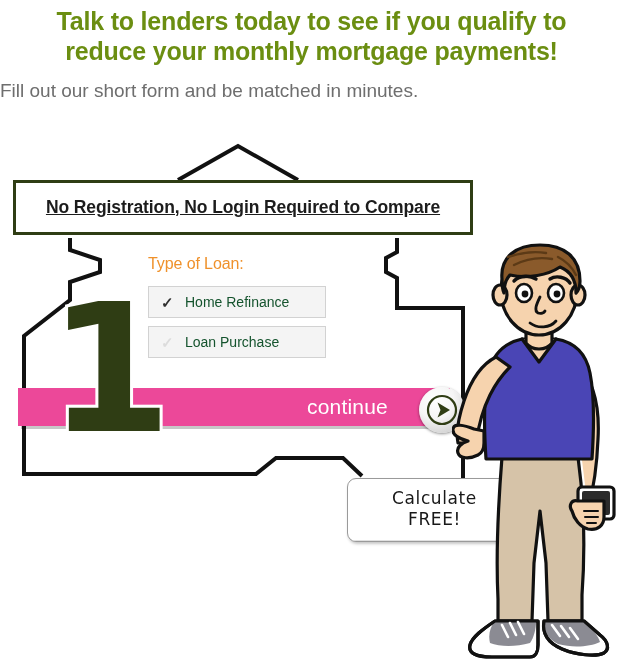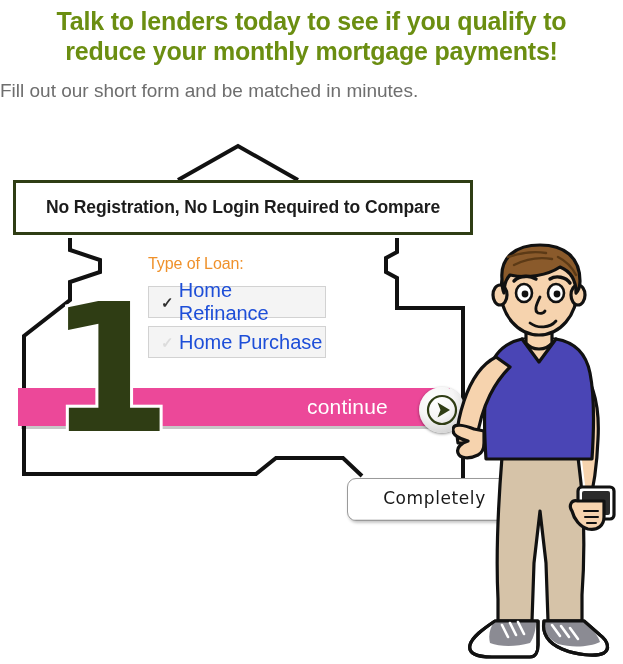--- a/index.html
+++ b/index.html
@@ -64,20 +64,21 @@
     background: #ffffff;
     display: flex;
     align-items: center;
     justify-content: center;
   }
   .claim-box-text {
     font-size: 17.5px;
     font-weight: bold;
     color: #1c1c1c;
     letter-spacing: -0.1px;
+    text-decoration: underline;
   }
 
   
   .continue-bar {
     position: absolute;
     left: 18px; top: 388px;
     width: 432px;
     height: 38px;
     background: #ec4899;
     box-shadow: 3px 3px 0 rgba(0,0,0,0.22);
@@ -146,22 +147,23 @@
   }
   .loan-check {
     width: 18px;
     font-size: 15px;
     line-height: 1;
     font-weight: bold;
   }
   .loan-check.on  { color: #303030; }
   .loan-check.off { color: #dcdcdc; }
   .loan-label {
-    font-size: 20px;
-    color: #1d4ed8;
+    font-size: 14px;
+    color: #14532d;
+    margin-left: 6px;
   }
 
   
   .callout {
     position: absolute;
     left: 347px; top: 478px;
     width: 175px;
     box-sizing: border-box;
     background: #ffffff;
     border: 1px solid #9a9a9a;
@@ -229,27 +231,28 @@
   <div class="form-panel">
     <div class="form-legend">Type of Loan:</div>
 
     <div class="loan-option">
       <span class="loan-check on">✓</span>
       <span class="loan-label">Home Refinance</span>
     </div>
 
     <div class="loan-option">
       <span class="loan-check off">✓</span>
-      <span class="loan-label">Home Purchase</span>
+      <span class="loan-label">Loan Purchase</span>
     </div>
   </div>
 
   <div class="callout">
     <div class="callout-row top">
-      <div>Completely</div>
+      <div>Calculate</div>
+      <div>FREE!</div>
     </div>
   </div>
 
   <svg id="character" viewBox="0 0 171 421" xmlns="http://www.w3.org/2000/svg">
     <g stroke="#111111" stroke-width="3.2" stroke-linejoin="round" stroke-linecap="round">
 
       <path d="M118 120 C140 128 148 160 146 196 C145 222 141 248 136 266" fill="#f6d3ae"></path>
 
       <path d="M50 214 C46 264 44 316 46 356 L46 378 L80 378 L82 320 L88 268 L94 320 L96 378 L130 378 L130 352 C133 310 132 258 126 214 Z" fill="#d6c3a8"></path>
 

